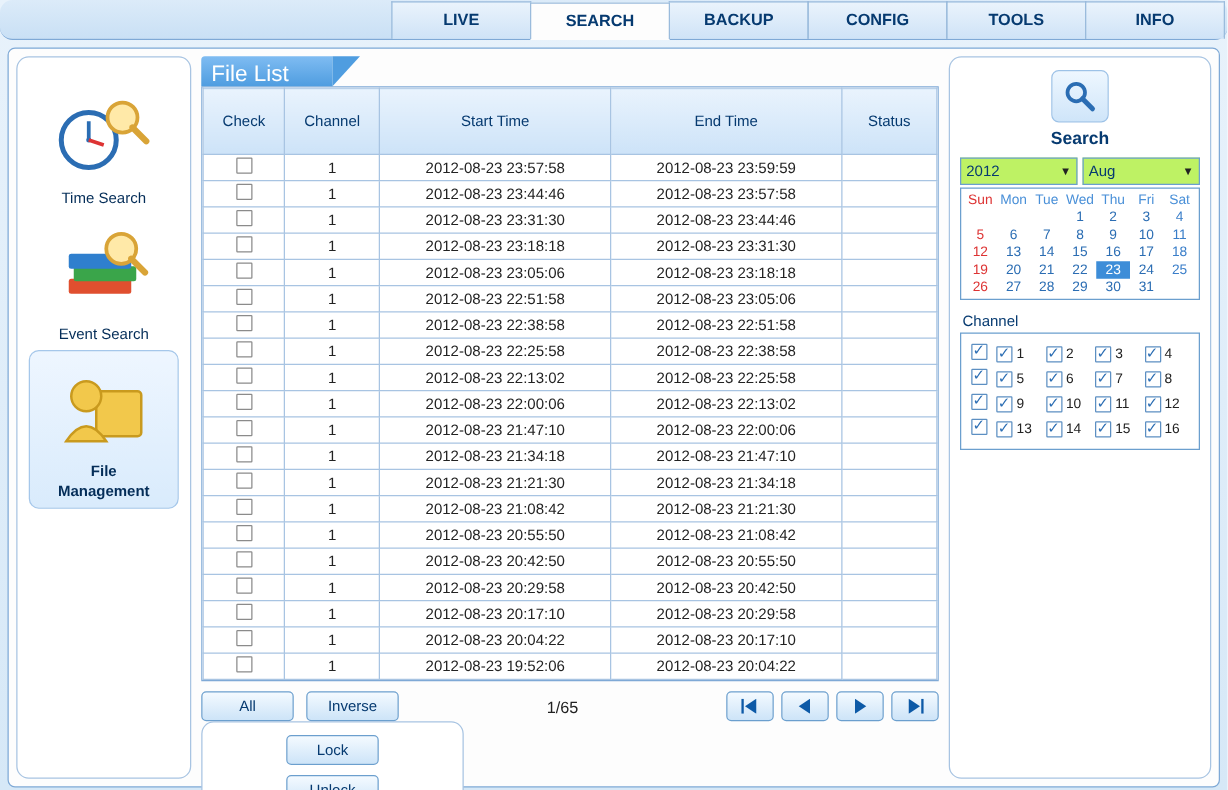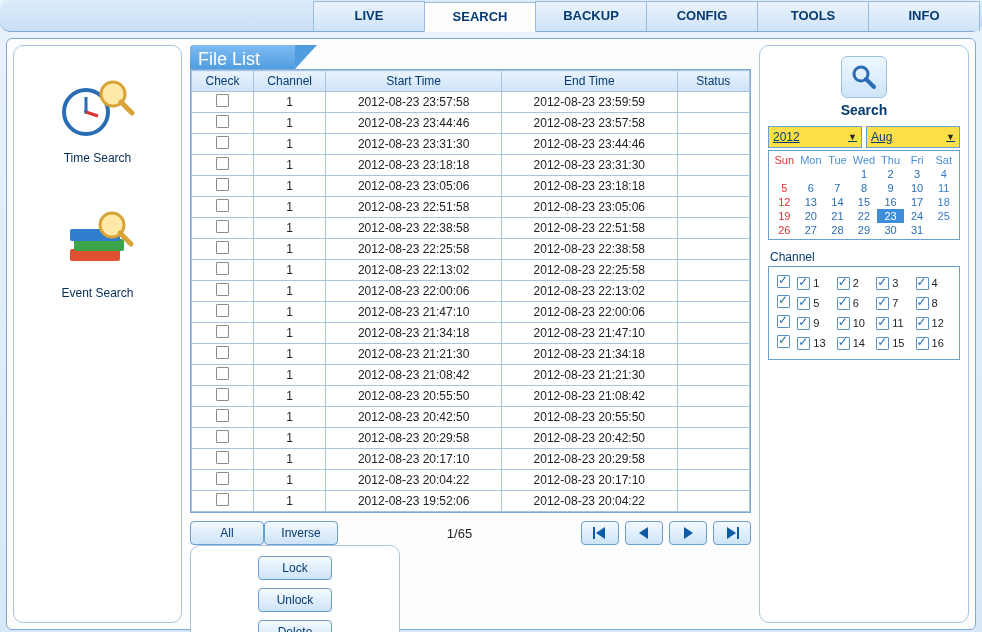--- a/index.html
+++ b/index.html
@@ -45,29 +45,28 @@
     border: 1px solid #7fa9d6;
     border-radius: 6px;
     background: #fdfdfd;
     height: 592px;
     padding: 6px;
     display: flex;
     gap: 8px;
   }
   
   .sidebar {
-    width: 169px;
+    width: 140px;
     border: 1px solid #a8c4e2;
     border-radius: 10px;
     background: #fff;
     padding: 16px 4px 8px;
     display: flex;
     flex-direction: column;
     align-items: center;
-    gap: 26px;
   }
   .side-item {
     width: 120px;
     text-align: center;
     cursor: pointer;
     border-radius: 8px;
     padding: 6px 2px 4px;
   }
   .side-item.active {
     background: linear-gradient(#eef6ff, #d9ebfc);
@@ -116,21 +115,21 @@
     border-collapse: collapse;
     table-layout: fixed;
     background: #fff;
   }
   table.filelist th {
     background: linear-gradient(#e9f3fd,#cde3f8);
     font-weight: normal;
     font-size: 12px;
     color: #063a70;
     border: 1px solid #a8c4e2;
-    padding: 3px 2px;
+    padding: 19px 2px;
     text-align: center;
   }
   table.filelist td {
     border: 1px solid #a8c4e2;
     padding: 2px 2px;
     text-align: center;
     font-size: 12px;
     color: #222;
     height: 21px;
   }
@@ -177,23 +176,23 @@
   .searchicon {
     width:46px;height:42px;border:1px solid #9dc2e7;border-radius:6px;
     background:linear-gradient(#eef7ff,#cfe5f9);
     display:flex;align-items:center;justify-content:center;
     cursor:pointer;
     margin-bottom:4px;
   }
   .searchlbl { font-weight:bold;font-size:14px;color:#063a70;margin-bottom:8px;}
   .dropdowns { display:flex; gap:4px; width:100%; margin-bottom:2px;}
   .dd {
-    flex:1;border:1px solid #6b9fce;height:22px;background:#fde047;
+    flex:1;border:1px solid #6b9fce;height:22px;background:#bef264;
     display:flex;align-items:center;justify-content:space-between;
-    padding:0 4px;font-size:12px;color:#063a70;cursor:pointer;text-decoration:underline;
+    padding:0 4px;font-size:12px;color:#063a70;cursor:pointer;
   }
   .dd .arr{font-size:9px;color:#222;}
   
   .cal {
     border:1px solid #6b9fce;width:100%;
     padding:2px;
   }
   .cal table{width:100%;border-collapse:collapse;table-layout:fixed;}
   .cal th{font-size:11px;font-weight:normal;color:#4a90d8;padding:1px 0;}
   .cal th.sun{color:#d33;}
@@ -207,21 +206,21 @@
   .chgrid table{width:100%;border-collapse:separate;border-spacing:4px 4px;}
   .chcell{display:flex;align-items:center;gap:3px;font-size:11px;color:#222;}
   .chk2 {
     width:13px;height:13px;display:inline-block;border:1px solid #5c8fc2;
     background:#fff;position:relative;border-radius:1px;
   }
   .chk2.checked:after{
     content:"✓";position:absolute;left:0;top:-3px;font-size:12px;color:#2b6db3;
   }
   .pager-group{display:flex;gap:6px;margin-left:auto;}
-  .row1 { display:flex;align-items:center;padding-top:8px;}
+  .row1 { display:flex;align-items:center;gap:10px;padding-top:8px;}
   .spacer{flex:1;}
 </style>
 </head>
 <body>
 
 <div class="topnav">
 
 <div class="tab">LIVE</div>
     <div class="tab active">SEARCH</div>
     <div class="tab">BACKUP</div>
@@ -254,20 +253,31 @@
           <rect x="12" y="42" width="50" height="12" rx="2" fill="#e04f2f"></rect>
           <rect x="16" y="32" width="50" height="12" rx="2" fill="#3aa54a"></rect>
           <rect x="12" y="22" width="50" height="12" rx="2" fill="#2f7fce"></rect>
           <circle cx="54" cy="18" r="12" fill="#ffe9a8" stroke="#d9a437" stroke-width="3"></circle>
           <line x1="62" y1="26" x2="73" y2="37" stroke="#d9a437" stroke-width="5" stroke-linecap="round"></line>
         </svg>
       </div>
       <div class="label">Event Search</div>
     </div>
 
+    <div class="side-item active">
+      <div class="icon">
+        <svg width="80" height="70" viewBox="0 0 80 70">
+          <rect x="34" y="22" width="36" height="36" rx="3" fill="#f2c84b" stroke="#c99a1e" stroke-width="2"></rect>
+          <circle cx="26" cy="26" r="12" fill="#f2c84b" stroke="#c99a1e" stroke-width="2"></circle>
+          <path d="M10 62 Q26 38 42 62 Z" fill="#f2c84b" stroke="#c99a1e" stroke-width="2"></path>
+        </svg>
+      </div>
+      <div class="label" style="white-space:pre-line;">File
+Management</div>
+    </div>
 
   </div>
 
   <div class="center">
     <div class="list-title">File List</div>
 
     <div class="grid-wrap">
       <table class="filelist">
         <colgroup>
           <col class="col-check">

